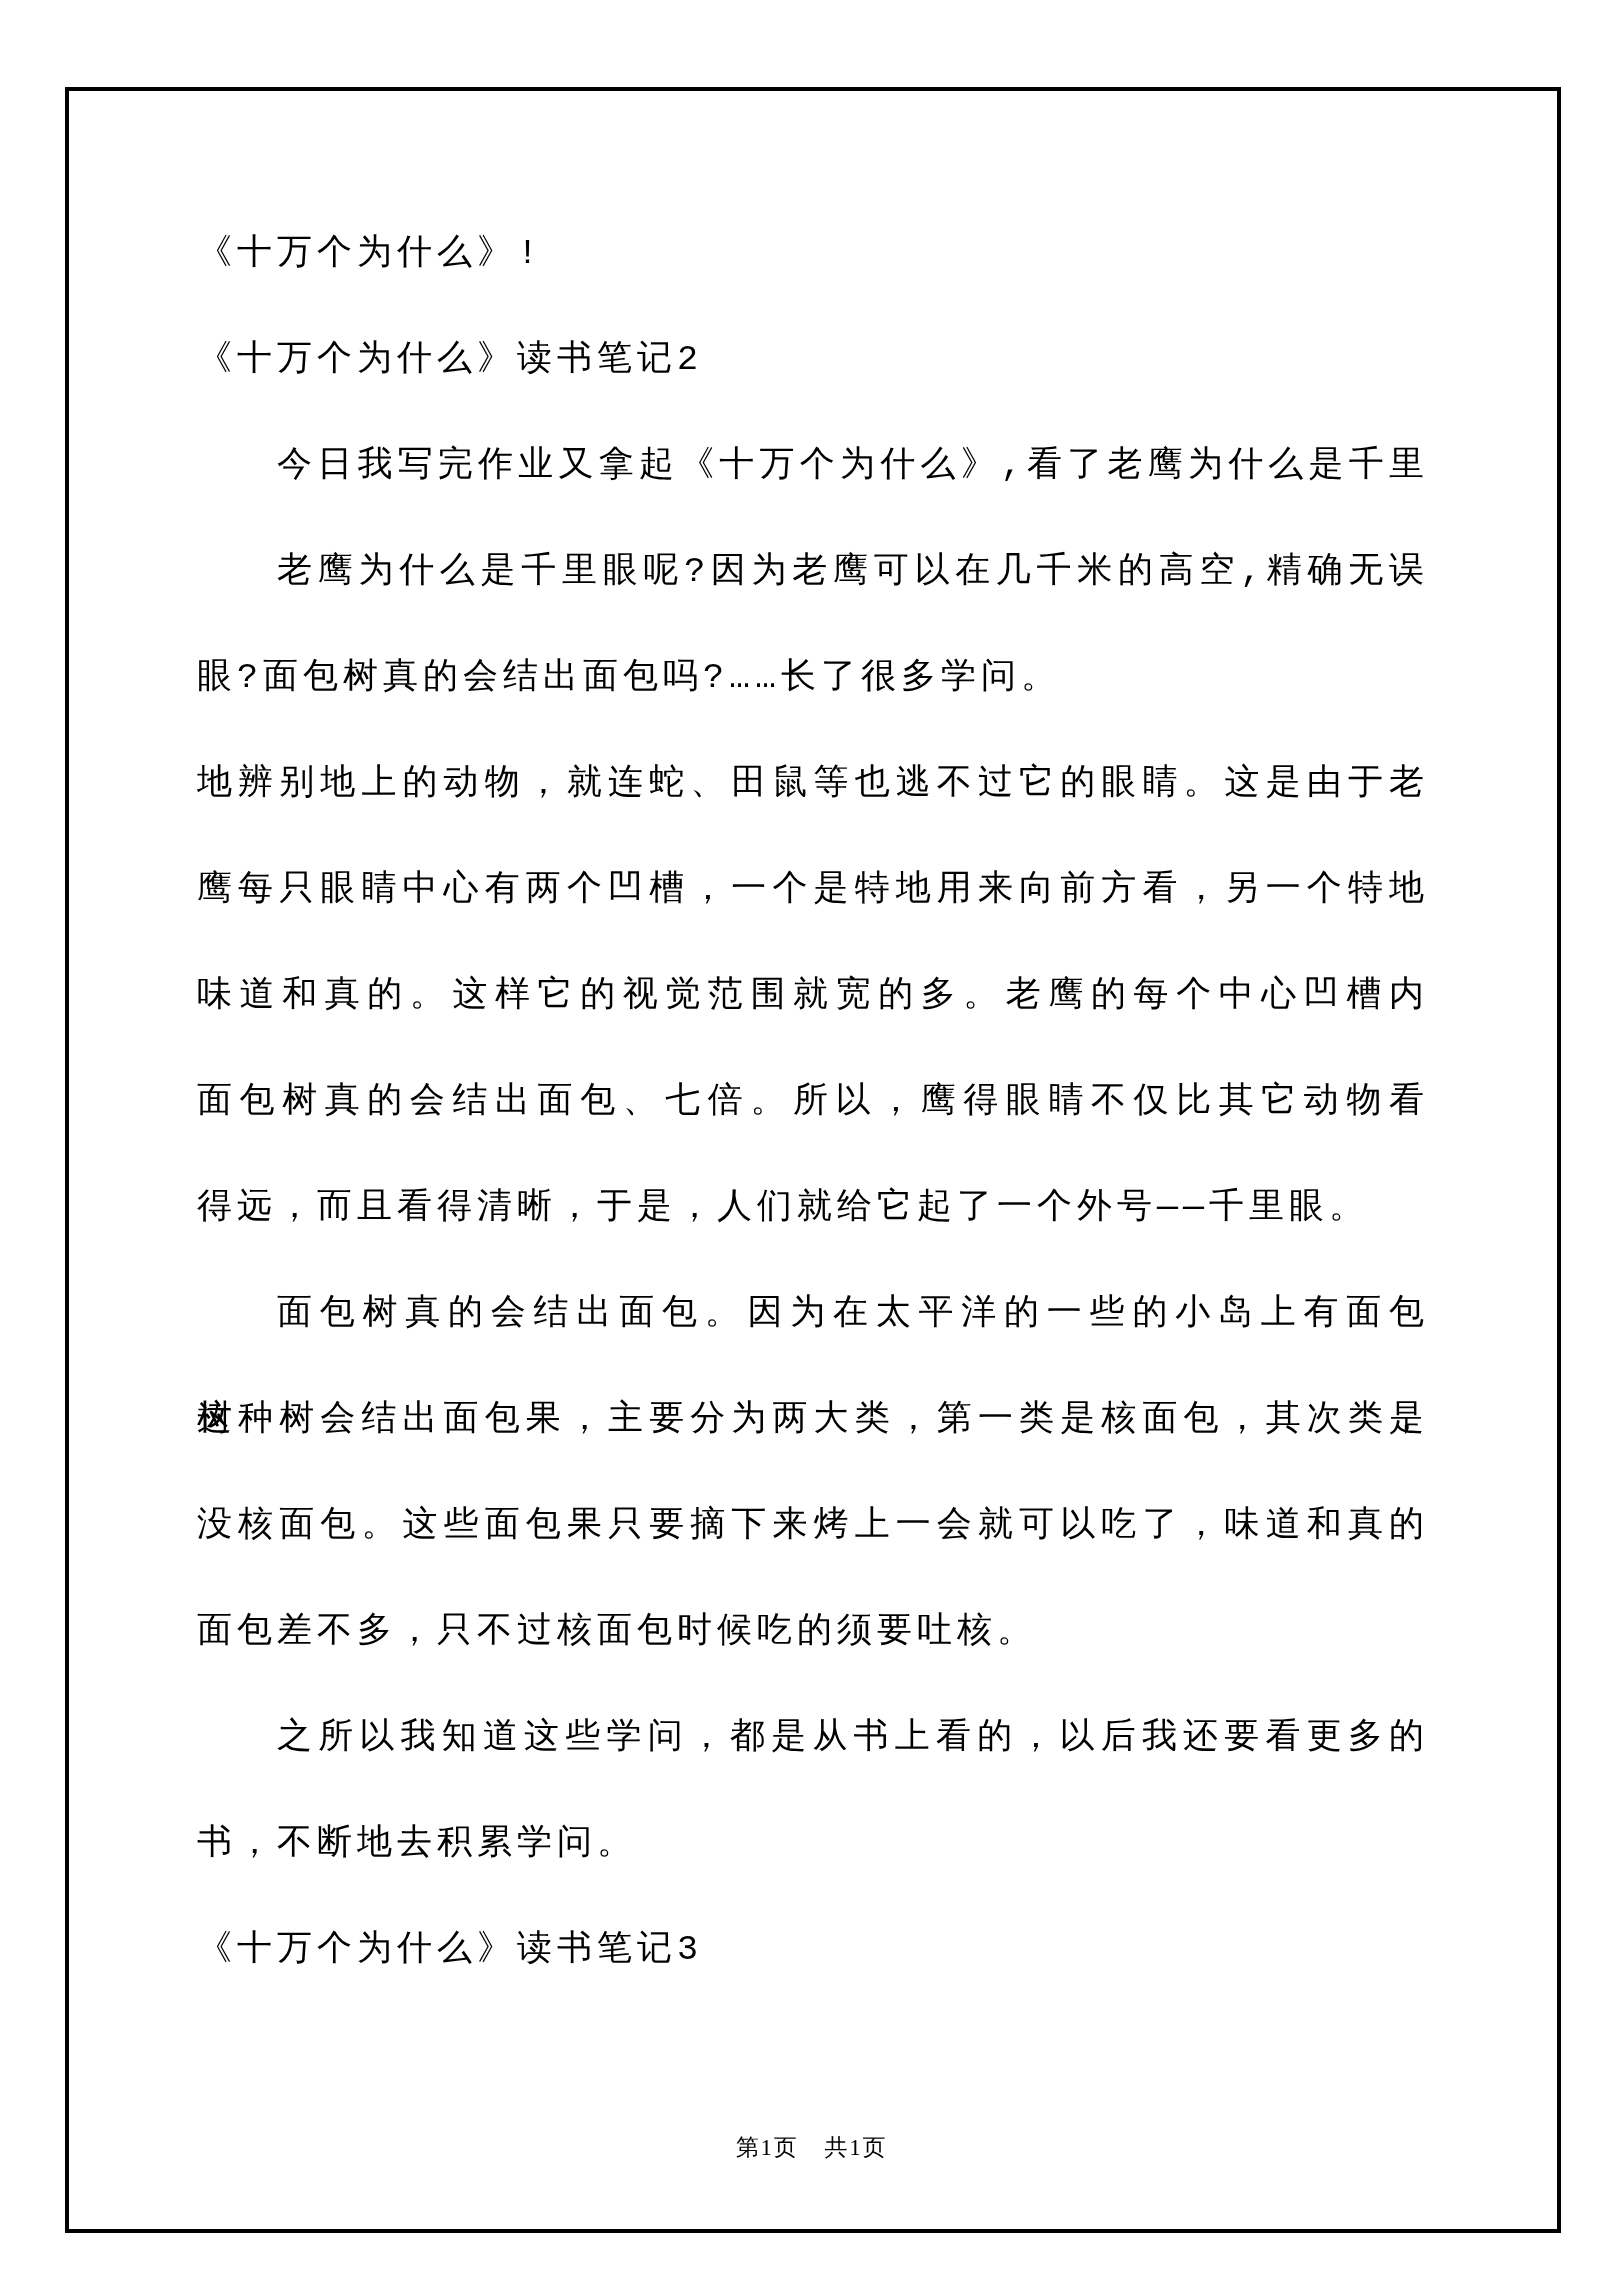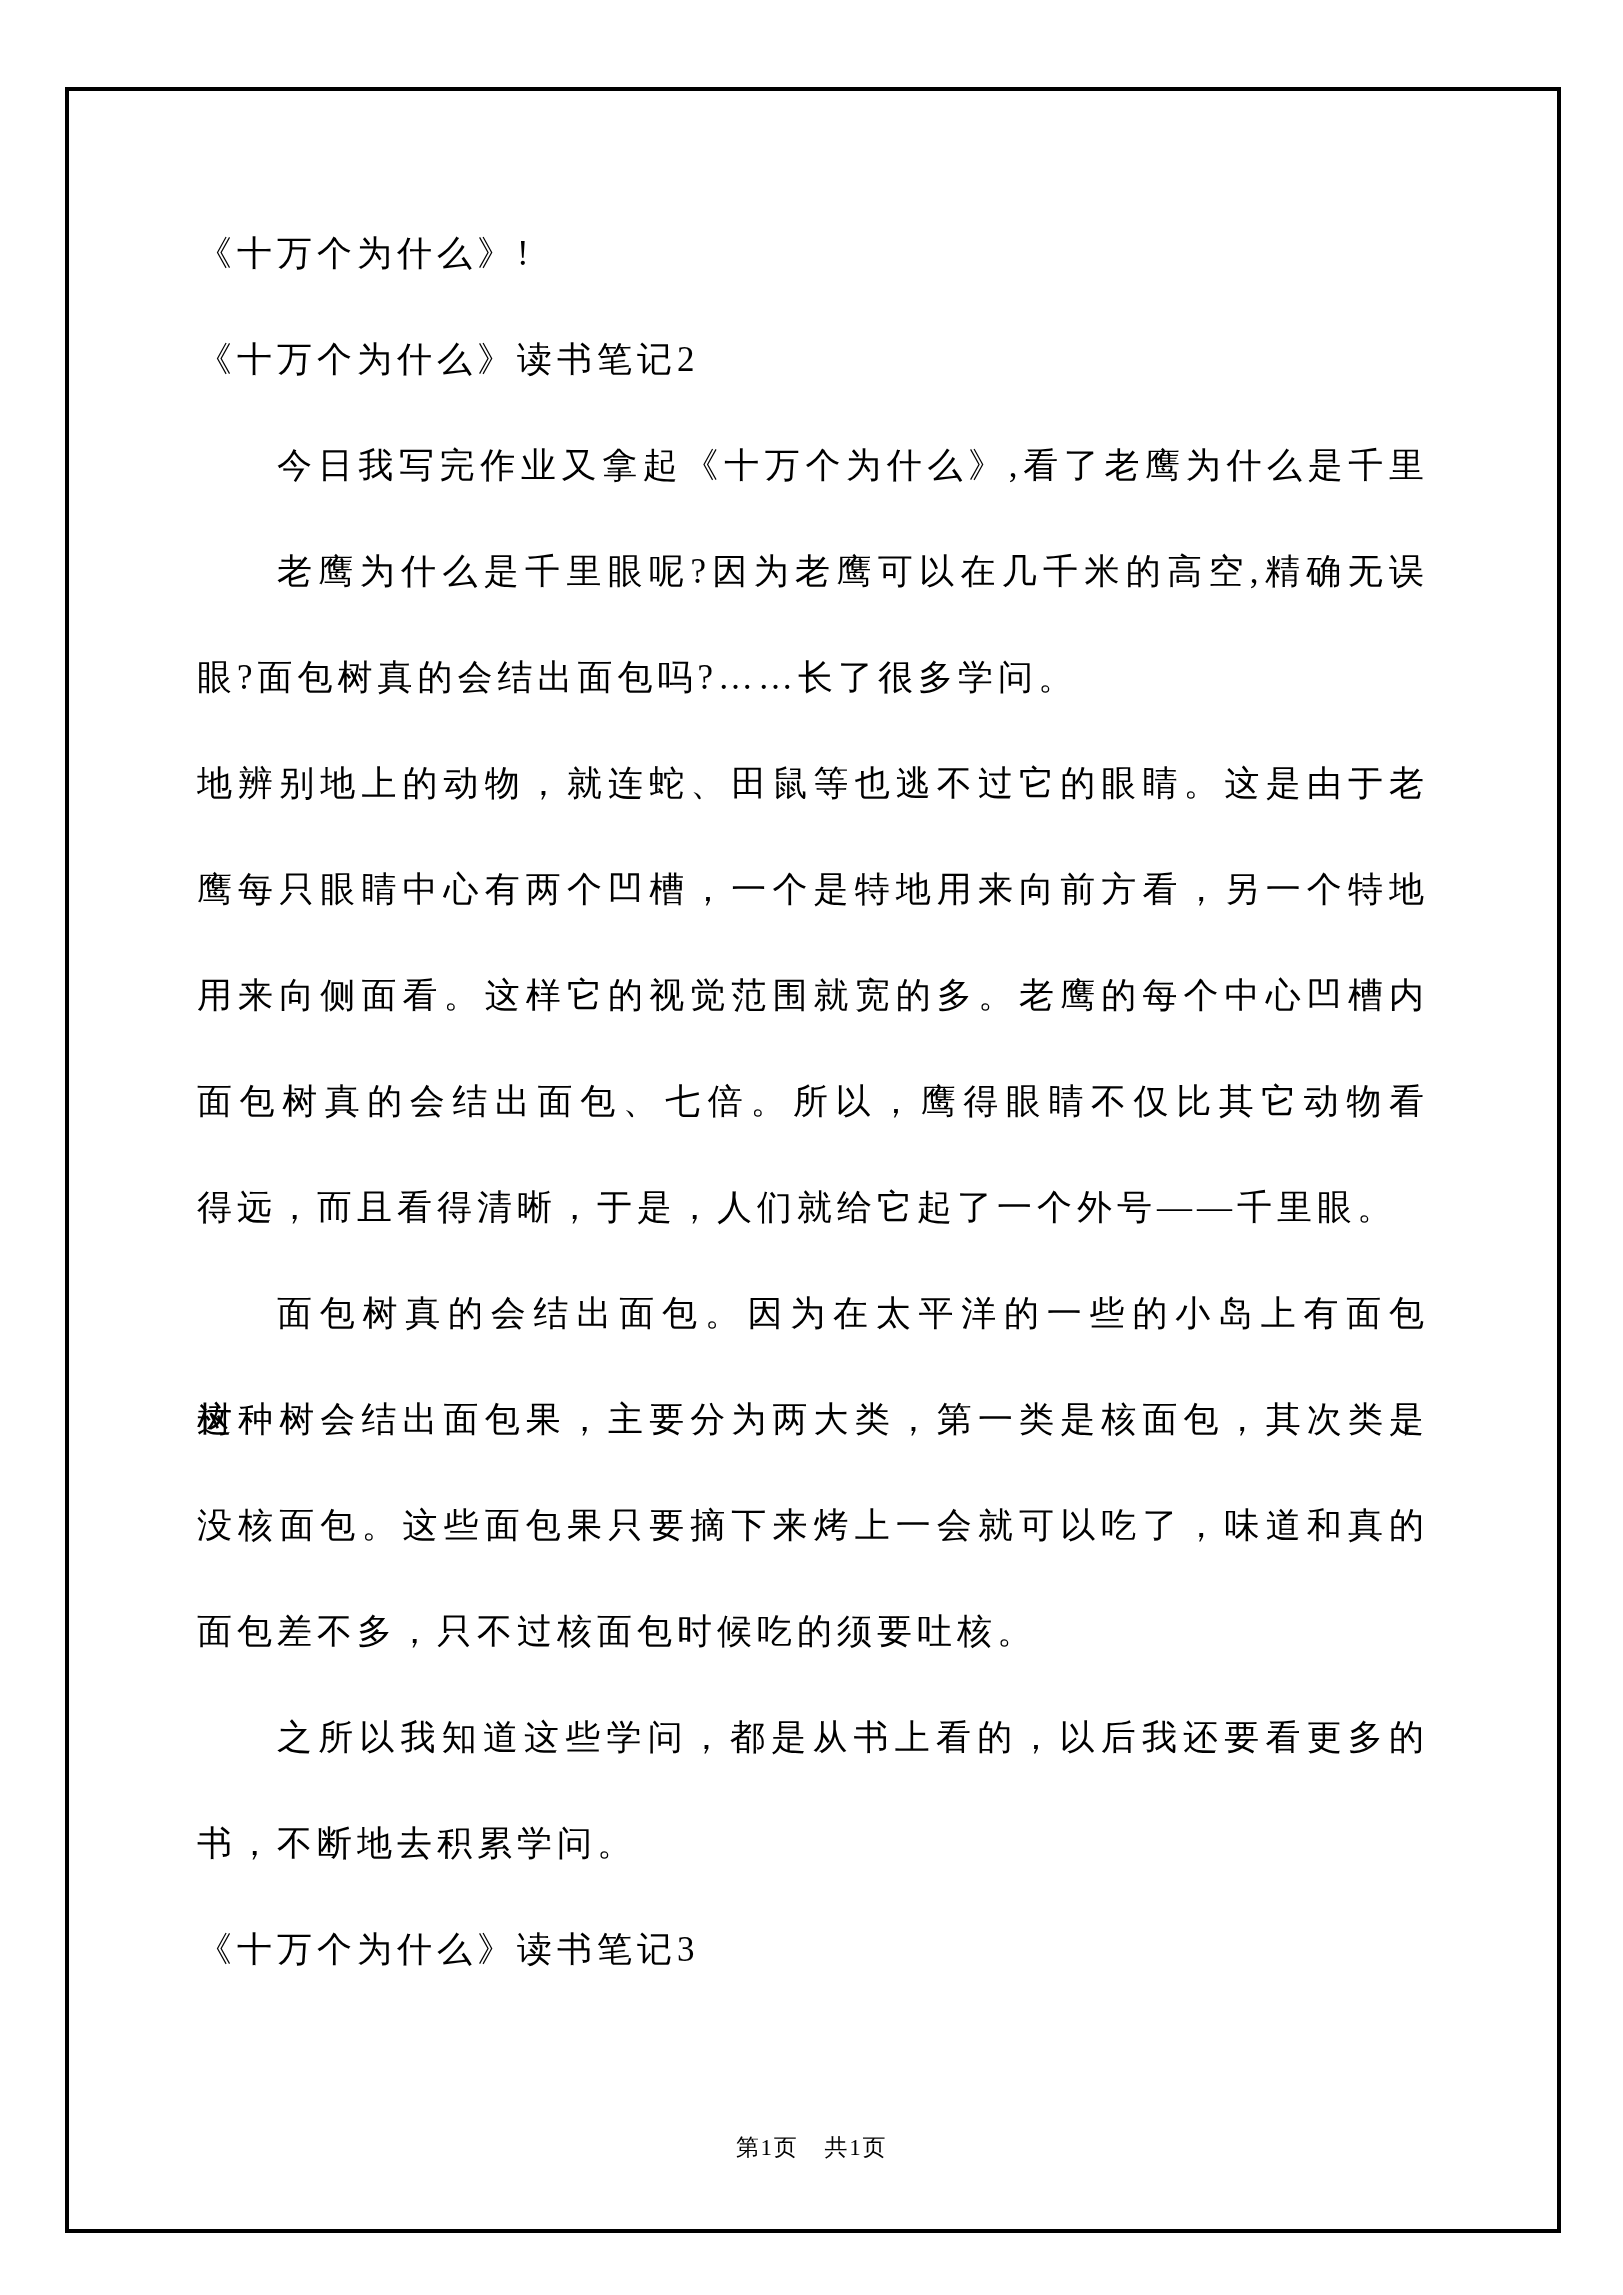--- a/index.html
+++ b/index.html
@@ -32,20 +32,21 @@
   }
   .line {
     font-size: 35px;
     line-height: 106px;
     letter-spacing: 5px;
     white-space: normal;
     text-align: justify;
     text-align-last: left;
     height: 106px;
     overflow: visible;
+    font-family: Liberation Mono, monospace;
   }
   .line.full {
     text-align-last: justify;
   }
   .line.indent {
     text-indent: 80px;
   }
   .footer {
     position: absolute;
     left: 0;
@@ -67,21 +68,21 @@
 <div class="page-border"></div>
 
 <div class="content">
   <div class="line">《十万个为什么》!</div>
   <div class="line">《十万个为什么》读书笔记2</div>
   <div class="line indent full">今日我写完作业又拿起《十万个为什么》,看了老鹰为什么是千里</div>
   <div class="line indent full">老鹰为什么是千里眼呢?因为老鹰可以在几千米的高空,精确无误</div>
   <div class="line">眼?面包树真的会结出面包吗?……长了很多学问。</div>
   <div class="line full">地辨别地上的动物，就连蛇、田鼠等也逃不过它的眼睛。这是由于老</div>
   <div class="line full">鹰每只眼睛中心有两个凹槽，一个是特地用来向前方看，另一个特地</div>
-  <div class="line full">用来向侧面看。这样它的视觉范围就宽的多。老鹰的每个中心凹槽内</div>
+  <div class="line full">味道和真的。这样它的视觉范围就宽的多。老鹰的每个中心凹槽内</div>
   <div class="line full">面包树真的会结出面包、七倍。所以，鹰得眼睛不仅比其它动物看</div>
   <div class="line">得远，而且看得清晰，于是，人们就给它起了一个外号——千里眼。</div>
   <div class="line indent full">面包树真的会结出面包。因为在太平洋的一些的小岛上有面包树，</div>
   <div class="line full">这种树会结出面包果，主要分为两大类，第一类是核面包，其次类是</div>
   <div class="line full">没核面包。这些面包果只要摘下来烤上一会就可以吃了，味道和真的</div>
   <div class="line">面包差不多，只不过核面包时候吃的须要吐核。</div>
   <div class="line indent full">之所以我知道这些学问，都是从书上看的，以后我还要看更多的</div>
   <div class="line">书，不断地去积累学问。</div>
   <div class="line">《十万个为什么》读书笔记3</div>
 </div>

